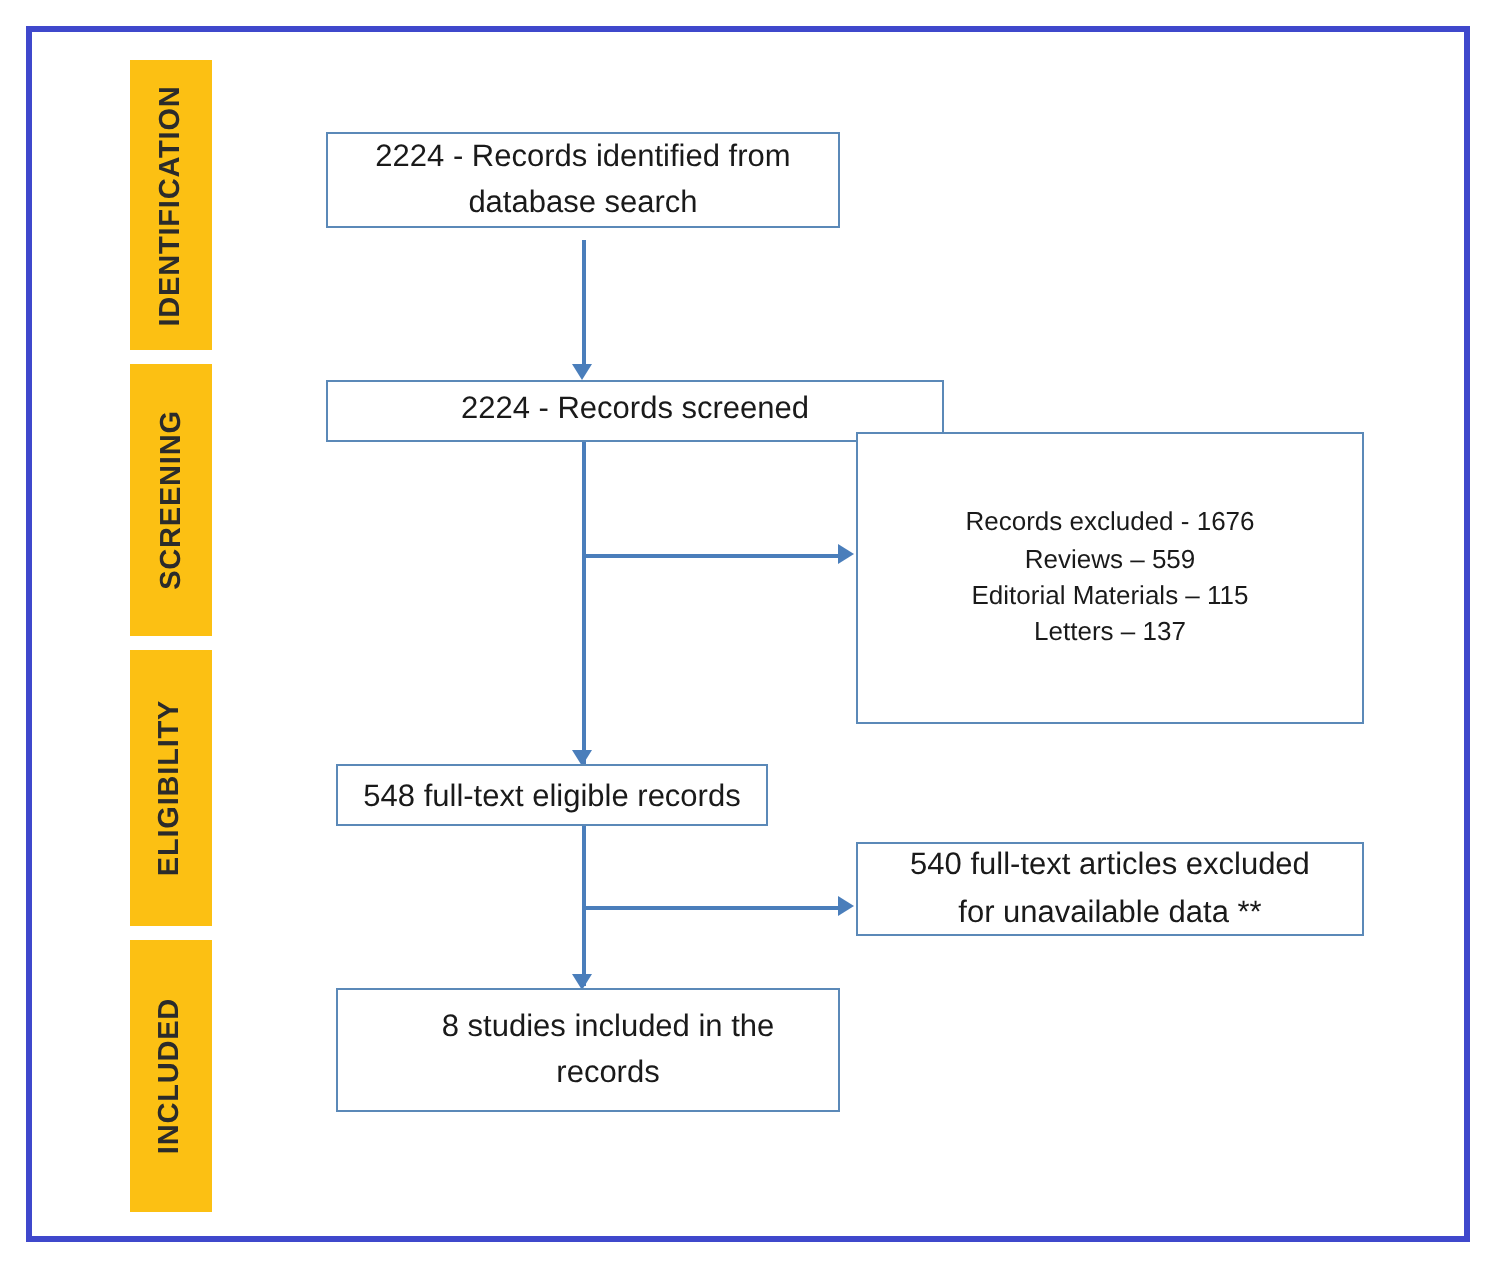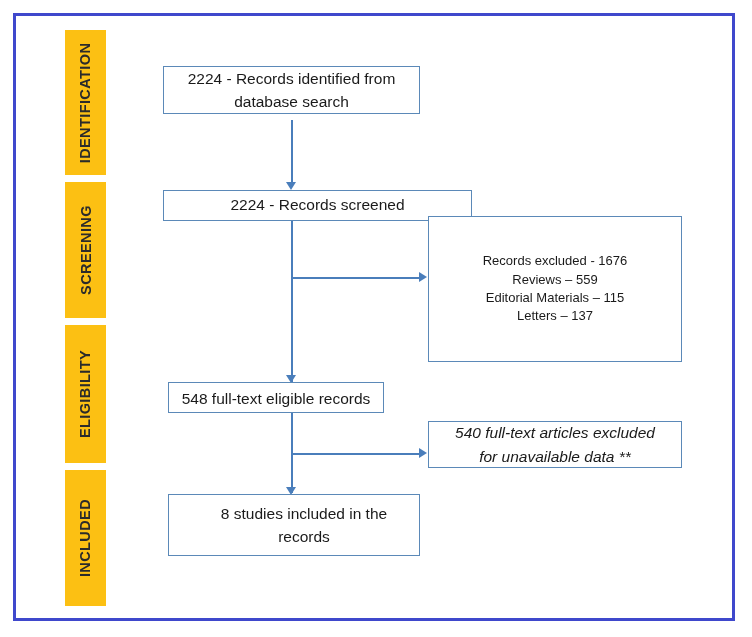--- a/index.html
+++ b/index.html
@@ -159,21 +159,21 @@
   <div class="flow-box" style="left:168px; top:382px; width:216px; height:31px;align-items:flex-end;">
     <span>548 full-text eligible records</span>
   </div>
 
   <div class="v-line" style="left:291px; top:413px; height:80px;"></div>
   <div class="arrow-down" style="left:286px; top:487px;"></div>
 
   <div class="h-line" style="left:291px; top:453px; width:129px;"></div>
   <div class="arrow-right" style="left:419px; top:448px;"></div>
 
-  <div class="flow-box multiline" style="left:428px; top:421px; width:254px; height:47px;font-style:italic;">
+  <div class="flow-box multiline" style="left:428px; top:421px; width:254px; height:47px;">
     <span style="display:block;">
       <span>540 full-text articles excluded</span><br>
       <span>for unavailable data **</span>
     </span>
   </div>
 
   <div class="flow-box multiline" style="left:168px; top:494px; width:252px; height:62px;">
     <span style="display:block;margin-left:20px;">
       <span>8 studies included in the</span><br>
       <span>records</span>

